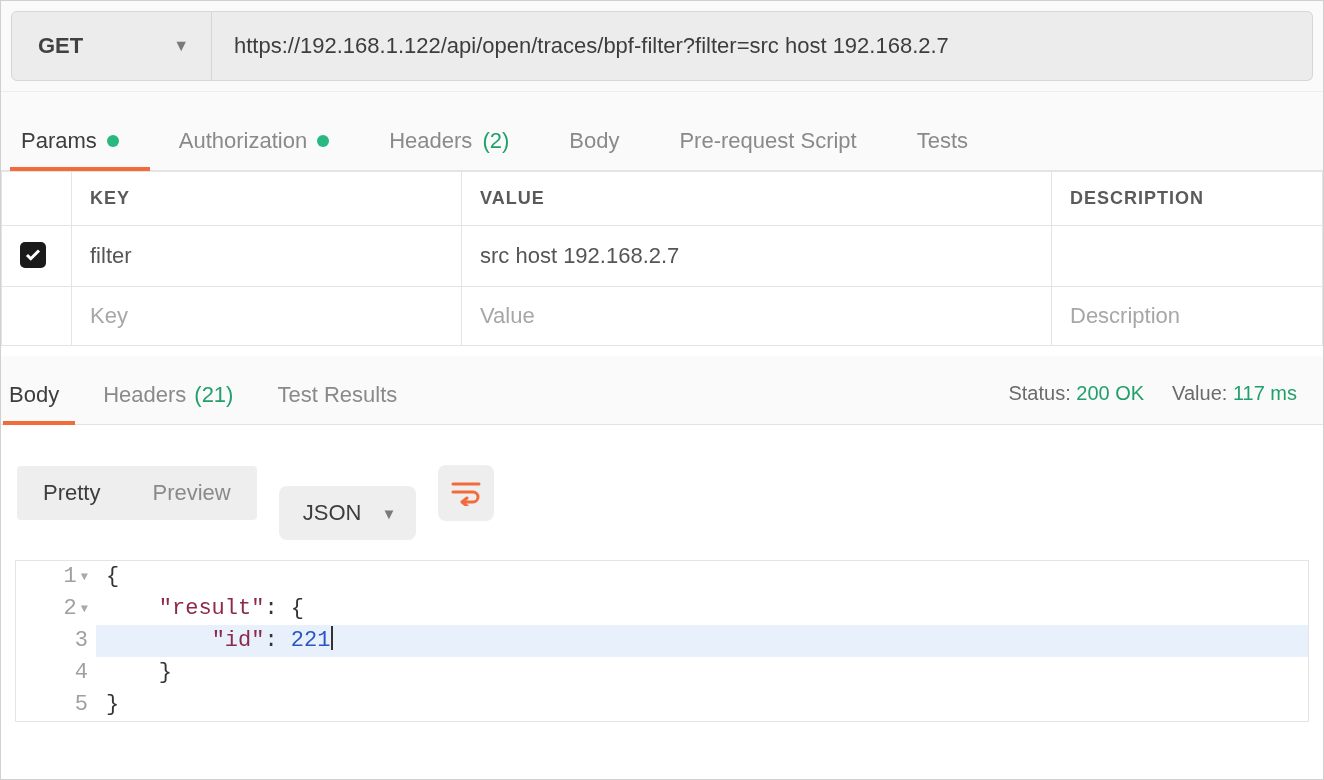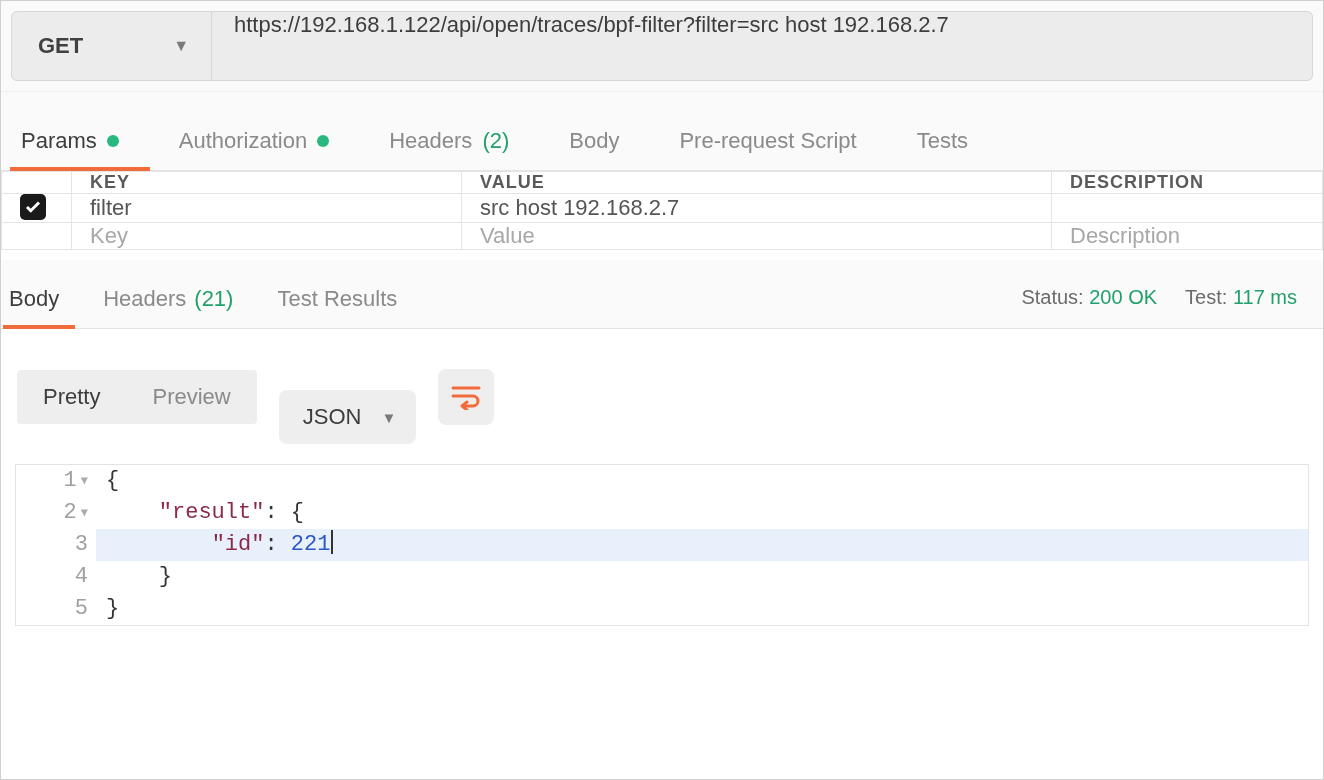--- a/index.html
+++ b/index.html
@@ -34,20 +34,21 @@
       font-size: 22px;
       font-weight: 700;
       color: #414141;
       cursor: pointer;
     }
     .method-selector .chevron { color: #7a7a7a; font-size: 16px; }
     .url-bar {
       flex: 1;
       height: 70px;
       display: flex;
+      align-items: center;
       padding: 0 22px;
       background: #ececec;
       border: 1px solid #d6d6d6;
       border-left: none;
       border-radius: 0 6px 6px 0;
       font-size: 22px;
       color: #3d3d3d;
     }
 
     
@@ -83,21 +84,21 @@
 
     
     .params-table {
       width: 100%;
       border-collapse: collapse;
     }
     .params-table th, .params-table td {
       border: 1px solid #e4e4e4;
       text-align: left;
       font-size: 22px;
-      padding: 0 18px;
+      padding: 16px 18px;
       color: #555;
       background: #fff;
     }
     .params-table th {
       text-transform: uppercase;
       font-weight: 700;
       letter-spacing: 1px;
       font-size: 18px;
       color: #5a5a5a;
       background: #fff;
@@ -316,21 +317,21 @@
     </div>
     <div class="resp-tab">
       <span>Test Results</span>
     </div>
     <div class="resp-right">
       <div>
         <span>Status:</span>
         <span class="resp-value">200 OK</span>
       </div>
       <div>
-        <span>Test:</span>
+        <span>Value:</span>
         <span class="resp-value">117 ms</span>
       </div>
     </div>
   </div>
   <div class="resp-underline"></div>
 </div>
 
 <div class="viewer-controls">
   <div class="btn-group">
     <div class="btn active"><span>Pretty</span></div>

